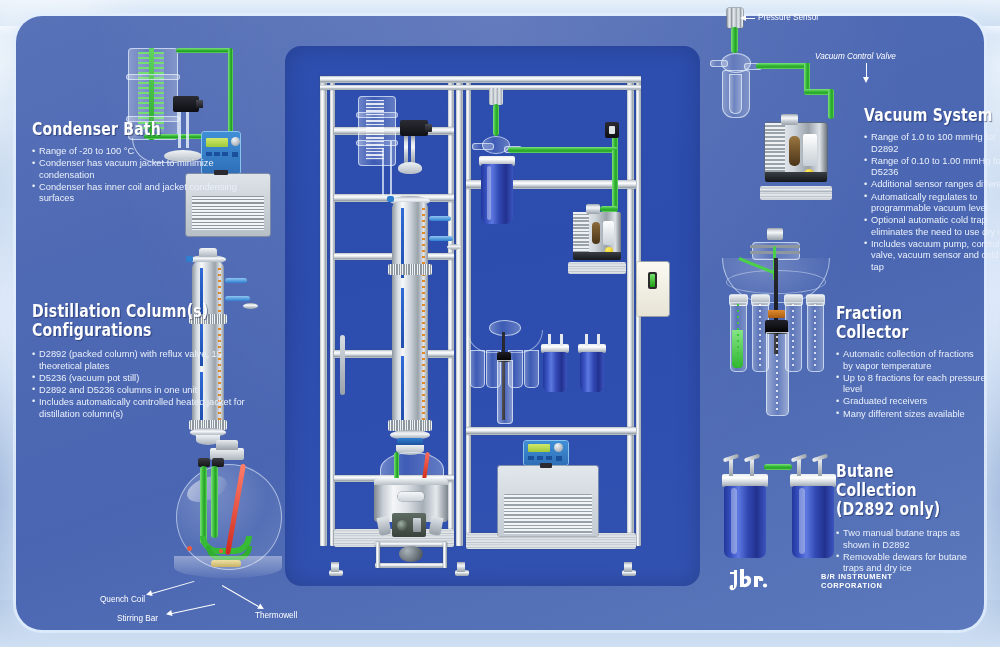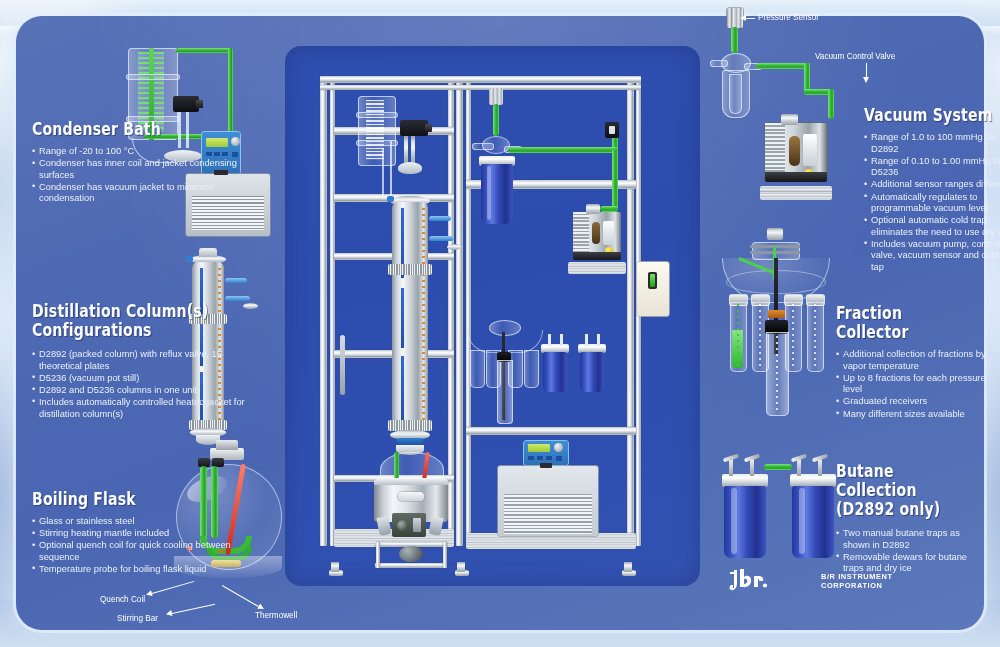--- a/index.html
+++ b/index.html
@@ -241,22 +241,22 @@
   <div class="art" style="left:222px;top:152px;width:6px;height:4px;background:#1a4f9c;"></div>
   <div class="art" style="left:232px;top:152px;width:6px;height:5px;background:#1a4f9c;"></div>
   <div class="art" style="left:186px;top:174px;width:84px;height:62px;background:linear-gradient(180deg,#dfe4e9,#b7bfc6);border-radius:2px;box-shadow:0 0 0 .7px #8e969e;"></div>
   <div class="art" style="left:192px;top:196px;width:72px;height:34px;background:repeating-linear-gradient(180deg,#8e969e 0px,#8e969e 1.2px,#f2f5f7 1.2px,#f2f5f7 3.2px);"></div>
   <div class="art" style="left:214px;top:170px;width:14px;height:5px;background:#2a2a30;border-radius:1px;"></div>
 
   <div class="txtblock" style="left:32px;top:120px;width:210px;">
     <div class="hdr">Condenser Bath</div>
     <ul class="bul">
       <li>Range of -20 to 100 °C</li>
+      <li>Condenser has vacuum jacket to minimize condensation</li>
       <li>Condenser has inner coil and jacket condensing surfaces</li>
-      <li>Condenser has vacuum jacket to minimize condensation</li>
     </ul>
   </div>
 
   <div class="art metalv" style="left:190px;top:255px;width:36px;height:9px;border-radius:50%;"></div>
   <div class="art" style="left:199px;top:248px;width:18px;height:9px;background:linear-gradient(180deg,#f2f5f7,#aeb6be);border-radius:3px 3px 0 0;"></div>
   <div class="art" style="left:192px;top:262px;width:32px;height:168px;border-radius:6px;
       background:linear-gradient(90deg,#8e969e 0%,#d6dce2 16%,#f6f8fa 30%,#cfd6dc 50%,#9aa2aa 72%,#e2e7ec 88%,#8b939b 100%);"></div>
   <div class="art" style="left:200px;top:268px;width:3px;height:48px;background:linear-gradient(180deg,#2f6ad6,#1f4fae);"></div>
   <div class="art" style="left:200px;top:322px;width:3px;height:44px;background:linear-gradient(180deg,#2f6ad6,#1f4fae);"></div>
   <div class="art" style="left:200px;top:372px;width:3px;height:50px;background:linear-gradient(180deg,#2f6ad6,#1f4fae);"></div>
@@ -291,29 +291,20 @@
   <div class="art greentubev" style="left:200px;top:466px;width:7px;height:78px;border-radius:4px;"></div>
   <div class="art greentubev" style="left:211px;top:466px;width:7px;height:72px;border-radius:4px;"></div>
   <div class="art" style="left:200px;top:536px;width:52px;height:18px;border:6px solid #37bb37;border-top:none;border-radius:0 0 26px 26px;box-sizing:border-box;"></div>
   <div class="art" style="left:206px;top:546px;width:46px;height:15px;border:5px solid #2fae2f;border-top:none;border-radius:0 0 22px 22px;box-sizing:border-box;"></div>
   <div class="art" style="left:241px;top:464px;width:5px;height:92px;background:linear-gradient(180deg,#ff7e6a,#cf2a1c);border-radius:3px;transform:rotate(10deg);transform-origin:top;"></div>
   <div class="art" style="left:211px;top:560px;width:30px;height:7px;background:linear-gradient(180deg,#e7d27a,#b59a36);border-radius:3px;"></div>
   <div class="art" style="left:174px;top:556px;width:108px;height:22px;border-radius:0 0 50% 50%;background:linear-gradient(180deg,rgba(255,255,255,.38),rgba(255,255,255,.06));"></div>
   <div class="art" style="left:187px;top:546px;width:5px;height:5px;border-radius:50%;background:#f05a3c;"></div>
   <div class="art" style="left:219px;top:549px;width:4px;height:4px;border-radius:50%;background:#f05a3c;"></div>
 
-  <div class="txtblock" style="left:32px;top:490px;width:200px;">
-    <div class="hdr">Boiling Flask</div>
-    <ul class="bul">
-      <li>Glass or stainless steel</li>
-      <li>Stirring heating mantle included</li>
-      <li>Optional quench coil for quick cooling between sequence</li>
-      <li>Temperature probe for boiling flask liquid</li>
-    </ul>
-  </div>
 
   <div class="calloutlbl" style="left:100px;top:595px;">Quench Coil</div>
   <div class="arrow arr-l" style="left:152px;top:593px;width:44px;transform:rotate(-16deg);transform-origin:left center;"></div>
   <div class="calloutlbl" style="left:117px;top:614px;">Stirring Bar</div>
   <div class="arrow arr-l" style="left:172px;top:613px;width:44px;transform:rotate(-12deg);transform-origin:left center;"></div>
   <div class="calloutlbl" style="left:255px;top:611px;">Thermowell</div>
   <div class="arrow arr-r" style="left:222px;top:585px;width:42px;transform:rotate(30deg);transform-origin:left center;"></div>
 
   <div class="art" style="left:727px;top:8px;width:16px;height:20px;border-radius:2px;
       background:repeating-linear-gradient(90deg,#8e969e 0px,#e8ecef 2.2px,#b7bfc6 4.4px);box-shadow:0 0 0 .6px #6f777f;"></div>
@@ -333,21 +324,21 @@
   <div class="art" style="left:765px;top:123px;width:20px;height:56px;background:repeating-linear-gradient(180deg,#eef1f4 0px,#eef1f4 1.7px,#9aa2aa 1.7px,#9aa2aa 3.8px);"></div>
   <div class="art" style="left:789px;top:136px;width:11px;height:30px;border-radius:5px;background:linear-gradient(180deg,#9a7540,#4a3418);"></div>
   <div class="art" style="left:803px;top:134px;width:14px;height:32px;border-radius:2px;background:linear-gradient(180deg,#ffffff,#c8cfd6);"></div>
   <div class="art" style="left:804px;top:169px;width:10px;height:10px;border-radius:50%;background:radial-gradient(circle at 35% 30%,#ffef66,#d9a800);"></div>
   <div class="art" style="left:765px;top:172px;width:62px;height:10px;background:linear-gradient(180deg,#3a3f45,#13161a);border-radius:0 0 2px 2px;"></div>
   <div class="art metalv" style="left:781px;top:114px;width:17px;height:11px;border-radius:2px;"></div>
   <div class="art" style="left:760px;top:186px;width:72px;height:14px;background:repeating-linear-gradient(180deg,#e7ebef 0px,#c2c9d0 2.2px,#f2f5f7 3.3px,#aeb6be 5.5px);border-radius:2px;"></div>
 
   <div class="calloutlbl" style="left:758px;top:13px;">Pressure Sensor</div>
   <div class="arrow arr-l" style="left:746px;top:18px;width:9px;"></div>
-  <div class="calloutlbl" style="left:815px;top:52px;">Vacuum Control Valve</div>
+  <div class="calloutlbl" style="left:815px;top:52px;font-style:italic;">Vacuum Control Valve</div>
   <div class="arrow arr-down" style="left:866px;top:63px;"></div>
 
   <div class="txtblock" style="left:836px;top:106px;width:150px;margin-left:28px;">
     <div class="hdr">Vacuum System</div>
     <ul class="bul">
       <li>Range of 1.0 to 100 mmHg for D2892</li>
       <li>Range of 0.10 to 1.00 mmHg for D5236</li>
       <li>Additional sensor ranges different</li>
       <li>Automatically regulates to programmable vacuum level</li>
       <li>Optional automatic cold trap eliminates the need to use dry ice</li>
@@ -385,21 +376,21 @@
 
   <div class="art" style="left:768px;top:310px;width:17px;height:8px;background:linear-gradient(180deg,#e08a2e,#a85c12);border-radius:1px;"></div>
   <div class="art" style="left:765px;top:320px;width:23px;height:14px;background:linear-gradient(180deg,#20202a,#000);border-radius:2px;"></div>
   <div class="art glass" style="left:766px;top:332px;width:21px;height:82px;border-radius:0 0 5px 5px;
       background:linear-gradient(90deg,rgba(255,255,255,.42),rgba(255,255,255,.12) 50%,rgba(255,255,255,.42));"></div>
   <div class="art" style="left:776px;top:336px;width:2px;height:74px;background:repeating-linear-gradient(180deg,rgba(255,255,255,.8) 0px,rgba(255,255,255,.8) 2px,rgba(0,0,0,0) 2px,rgba(0,0,0,0) 6px);"></div>
 
   <div class="txtblock" style="left:836px;top:304px;width:150px;">
     <div class="hdr">Fraction Collector</div>
     <ul class="bul">
-      <li>Additional collection of fractions by vapor temperature</li>
+      <li>Automatic collection of fractions by vapor temperature</li>
       <li>Up to 8 fractions for each pressure level</li>
       <li>Graduated receivers</li>
       <li>Many different sizes available</li>
     </ul>
   </div>
 
   <div class="art greentube" style="left:764px;top:464px;width:28px;height:6px;"></div>
   <div class="art cap" style="left:722px;top:474px;width:46px;height:13px;"></div>
   <div class="art dewar" style="left:724px;top:486px;width:42px;height:72px;border-radius:2px 2px 7px 7px;"></div>
   <div class="art" style="left:731px;top:488px;width:6px;height:66px;background:rgba(255,255,255,.34);border-radius:3px;"></div>

